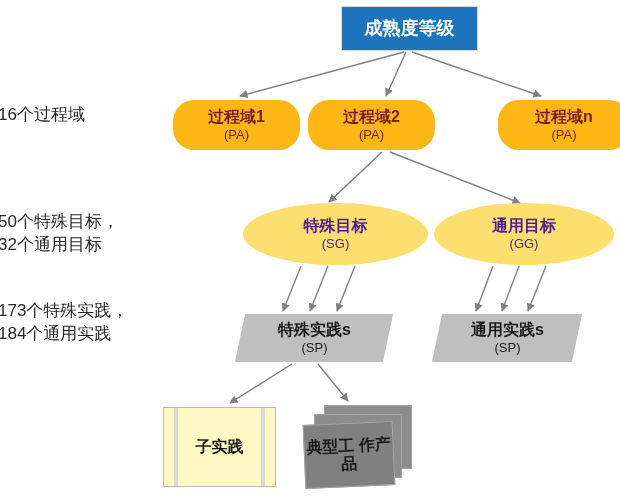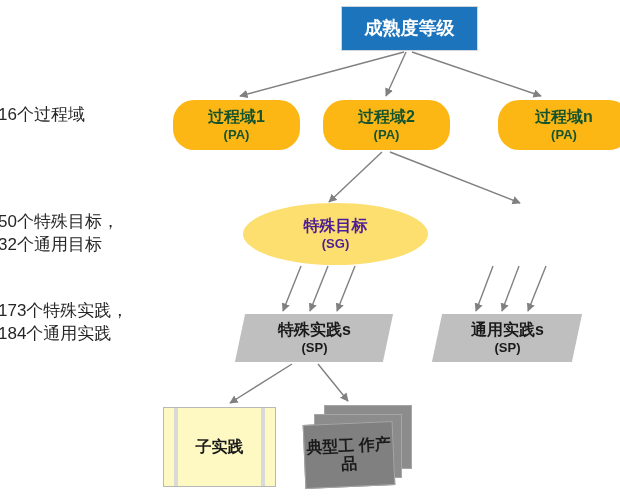--- a/index.html
+++ b/index.html
@@ -35,47 +35,47 @@
     justify-content: center;
     text-align: center;
     line-height: 1.1;
     z-index: 3;
   }
   .node .ttl {
     font-weight: bold;
     letter-spacing: 0px;
   }
   .node .sub {
-    font-weight: bold;
+    font-weight: normal;
   }
 
   
   .root {
     left: 341px;
     top: 6px;
     width: 137px;
     height: 45px;
     background: #1C75BC;
     color: #ffffff;
     border: 1px solid #cfd6dd;
   }
   .root .ttl { font-size: 18px; }
 
   
   .pa {
     background: #FCB715;
-    color: #14532d;
+    color: #7f1d1d;
     border-radius: 21px;
     height: 50px;
     top: 100px;
   }
   .pa .ttl { font-size: 16px; }
   .pa .sub { font-size: 13px; margin-top: 2px; }
   .pa1 { left: 173px; width: 127px; }
-  .pa2 { left: 323px; width: 127px; }
+  .pa2 { left: 308px; width: 127px; }
   .pan { left: 454px; width: 132px; margin-left: 44px; }
 
   
   .goal {
     background: #FCDF6E;
     color: #4c1d95;
     border-radius: 50%;
     height: 62px;
     top: 203px;
   }
@@ -227,20 +227,24 @@
   </div>
   <div class="node pa pan">
     <span class="ttl">过程域n</span>
     <span class="sub">(PA)</span>
   </div>
 
   <div class="node goal sg">
     <span class="ttl">特殊目标</span>
     <span class="sub">(SG)</span>
   </div>
+  <div class="node goal gg">
+    <span class="ttl">通用目标</span>
+    <span class="sub">(GG)</span>
+  </div>
 
   <div class="node prac sp-s">
     <div class="inner">
       <span class="ttl">特殊实践s</span>
       <span class="sub">(SP)</span>
     </div>
   </div>
   <div class="node prac gp-s">
     <div class="inner">
       <span class="ttl">通用实践s</span>

